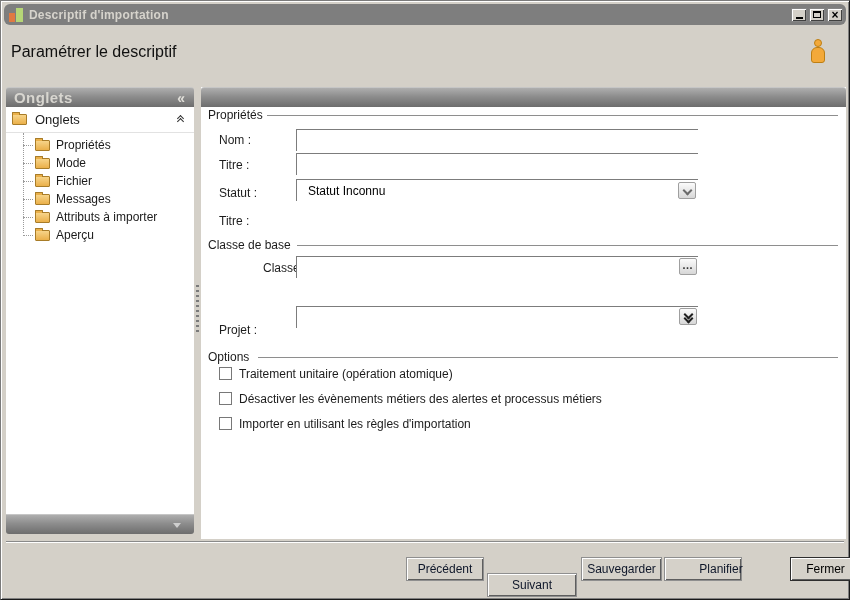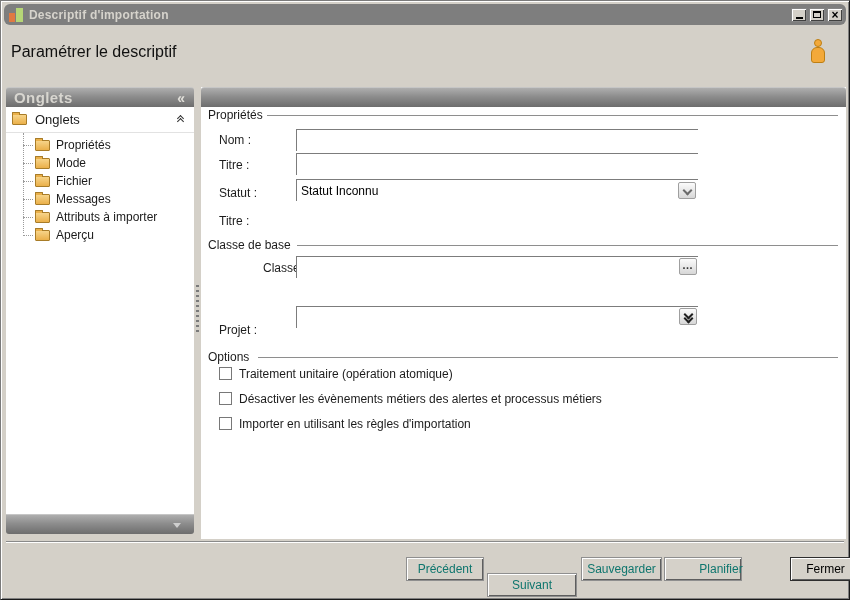--- a/index.html
+++ b/index.html
@@ -82,42 +82,42 @@
   .main-header{position:absolute;top:0;left:0;right:0;height:20px;border-radius:3px 3px 0 0;}
   .legend{position:absolute;font-size:12px;color:#1c1c1c;}
   .legend-line{position:absolute;border-top:1px solid #8e8e8e;}
   .flabel{position:absolute;left:18px;font-size:12px;color:#1c1c1c;}
   .fld{position:absolute;left:95px;width:402px;height:22px;background:#fff;
     border-top:1px solid #7c7c7c;border-left:1px solid #7c7c7c;box-sizing:border-box;}
   .fld input{width:100%;height:100%;border:none;outline:none;background:transparent;
     font-family:inherit;font-size:12px;padding:0 0 0 4px;box-sizing:border-box;color:#000;}
   .combo{position:absolute;left:95px;top:92px;width:402px;height:22px;background:#fff;
     border-top:1px solid #7c7c7c;border-left:1px solid #7c7c7c;box-sizing:border-box;
-    display:flex;align-items:center;}
+    display:flex;align-items:center;padding-left:7px;}
   .combo-value{font-size:12px;color:#000;padding-left:4px;}
   .sq-btn{position:absolute;width:18px;height:17px;box-sizing:border-box;
     background:linear-gradient(to bottom,#fbfbfb,#d7d7d7);border:1px solid #9f9f9f;border-radius:2px;
     display:flex;align-items:center;justify-content:center;flex-direction:column;cursor:default;}
   .combo .sq-btn{right:2px;top:2px;position:absolute;color:#6a6a6a;}
   .browse-dots{font-size:11px;font-weight:bold;color:#333;line-height:6px;letter-spacing:1px;margin-top:-4px;}
   .dbl{display:flex;flex-direction:column;color:#1f1f1f;}
   .dbl .chv{margin:-1.5px 0;}
   .checkbox{position:absolute;left:18px;width:13px;height:13px;background:#fff;
     border:1px solid #787878;box-sizing:border-box;cursor:default;}
   .cklabel{position:absolute;left:38px;font-size:12px;color:#1c1c1c;white-space:nowrap;}
 
   
   .groove{position:absolute;left:5px;right:5px;top:540px;height:0;
     border-top:1px solid #8a8a8a;border-bottom:1px solid #ffffff;}
   .btn{position:absolute;top:556px;height:24px;background:#d5d1c9;
     font-family:inherit;font-size:12px;color:#000;
     border:1px solid #8f8f8f;box-sizing:border-box;
     box-shadow:inset 1px 1px 0 #ffffff, inset -1px -1px 0 #5e5e5e;
     display:flex;align-items:center;justify-content:center;padding:0;cursor:default;}
-  .btn.disabled{color:#0f766e;}
+  .btn.disabled{color:#0f172a;}
   .btn.default{border:1px solid #2e2e2e;}
 </style>
 </head>
 <body>
 
 <div class="frame">
 
   <div class="titlebar">
     <span class="title-icon">
       <span class="ti-orange"></span>

